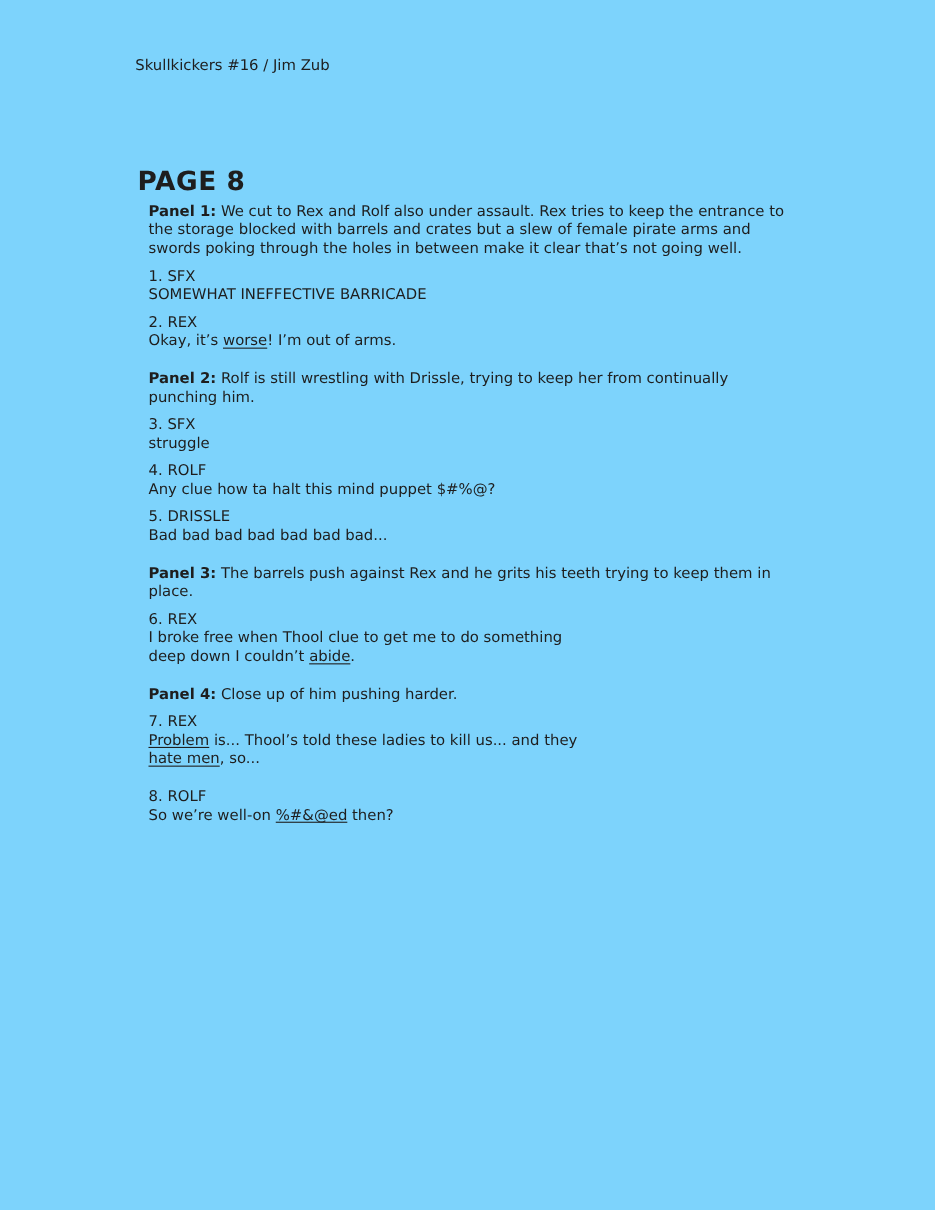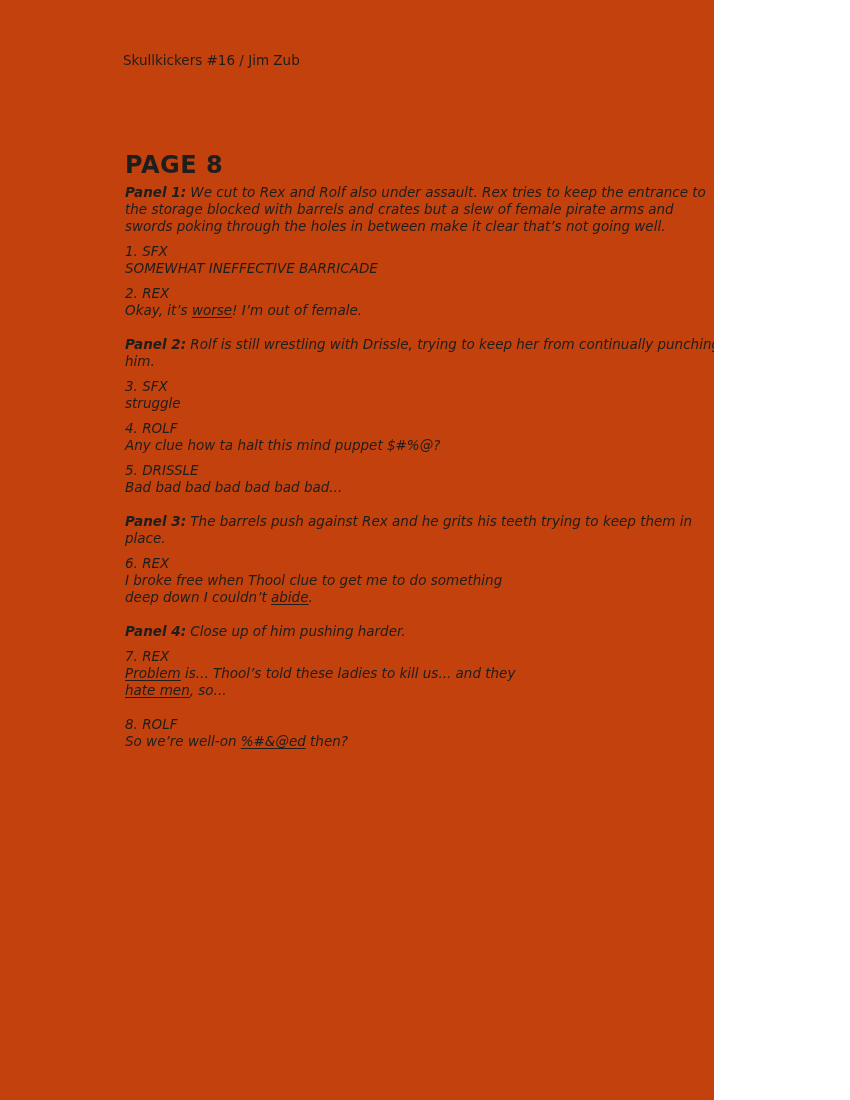--- a/index.html
+++ b/index.html
@@ -1,20 +1,20 @@
 <!DOCTYPE html>
 <html><head>
 <meta charset="utf-8">
 <style>
   html, body { margin: 0; padding: 0; background: #ffffff; }
   .page {
     position: relative;
-    width: 714px;
+    width: 850px;
     height: 1100px;
-    background: #c2410c;
+    background: #7dd3fc;
     color: #1e1e1e;
     font-family: "DejaVu Sans", "Liberation Sans", sans-serif;
     font-size: 13.5px;
     line-height: 17px;
     overflow: hidden;
     box-sizing: border-box;
   }
   .content {
     margin-left: 123px;
     width: 602px;
@@ -26,21 +26,21 @@
   .page-title {
     margin: 82px 0 0 2px;
     font-size: 24px;
     line-height: 29px;
     font-weight: bold;
     letter-spacing: 0.5px;
     text-decoration-thickness: 2px;
     text-underline-offset: 3px;
     display: inline-block;
   }
-  .panels { margin-left: 2px; margin-top: 4px; font-style: italic; }
+  .panels { margin-left: 12px; margin-top: 4px; }
   .panel + .panel { margin-top: 17px; }
   .panel-heading { margin: 0 0 8px 0; }
   .panel-label { font-weight: bold; }
   .dialogue-row {
     display: flex;
     margin: 0 0 8px 0;
     flex-direction: column;
   }
   .speaker-cell {
     flex: none;
@@ -64,21 +64,21 @@
       <span class="panel-label">Panel 1:</span><span class="panel-description"> We cut to Rex and Rolf also under assault. Rex tries to keep the entrance to the storage blocked with barrels and crates but a slew of female pirate arms and swords poking through the holes in between make it clear that’s not going well.</span>
     </p>
     <div class="panel-lines">
   <div class="dialogue-row">
     <span class="speaker-cell">1. SFX</span>
     <span class="dialogue-cell"><span>SOMEWHAT INEFFECTIVE BARRICADE</span></span>
   </div>
 
   <div class="dialogue-row">
     <span class="speaker-cell">2. REX</span>
-    <span class="dialogue-cell"><span>Okay, it’s </span><span class="u">worse</span><span>! I’m out of female.</span></span>
+    <span class="dialogue-cell"><span>Okay, it’s </span><span class="u">worse</span><span>! I’m out of arms.</span></span>
   </div>
 </div>
   </div>
 
   <div class="panel">
     <p class="panel-heading">
       <span class="panel-label">Panel 2:</span><span class="panel-description"> Rolf is still wrestling with Drissle, trying to keep her from continually punching him.</span>
     </p>
     <div class="panel-lines">
   <div class="dialogue-row">

